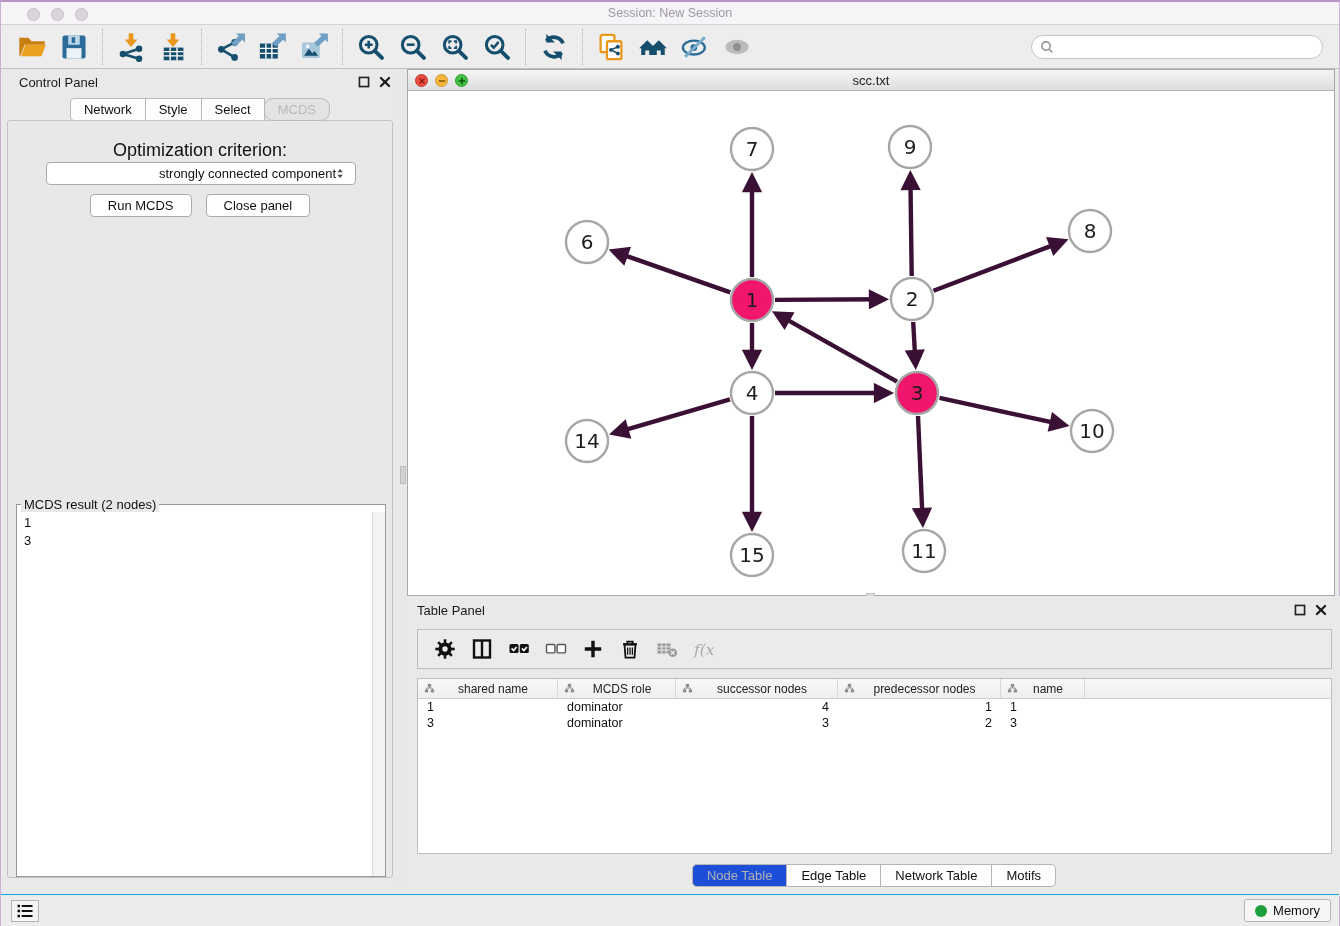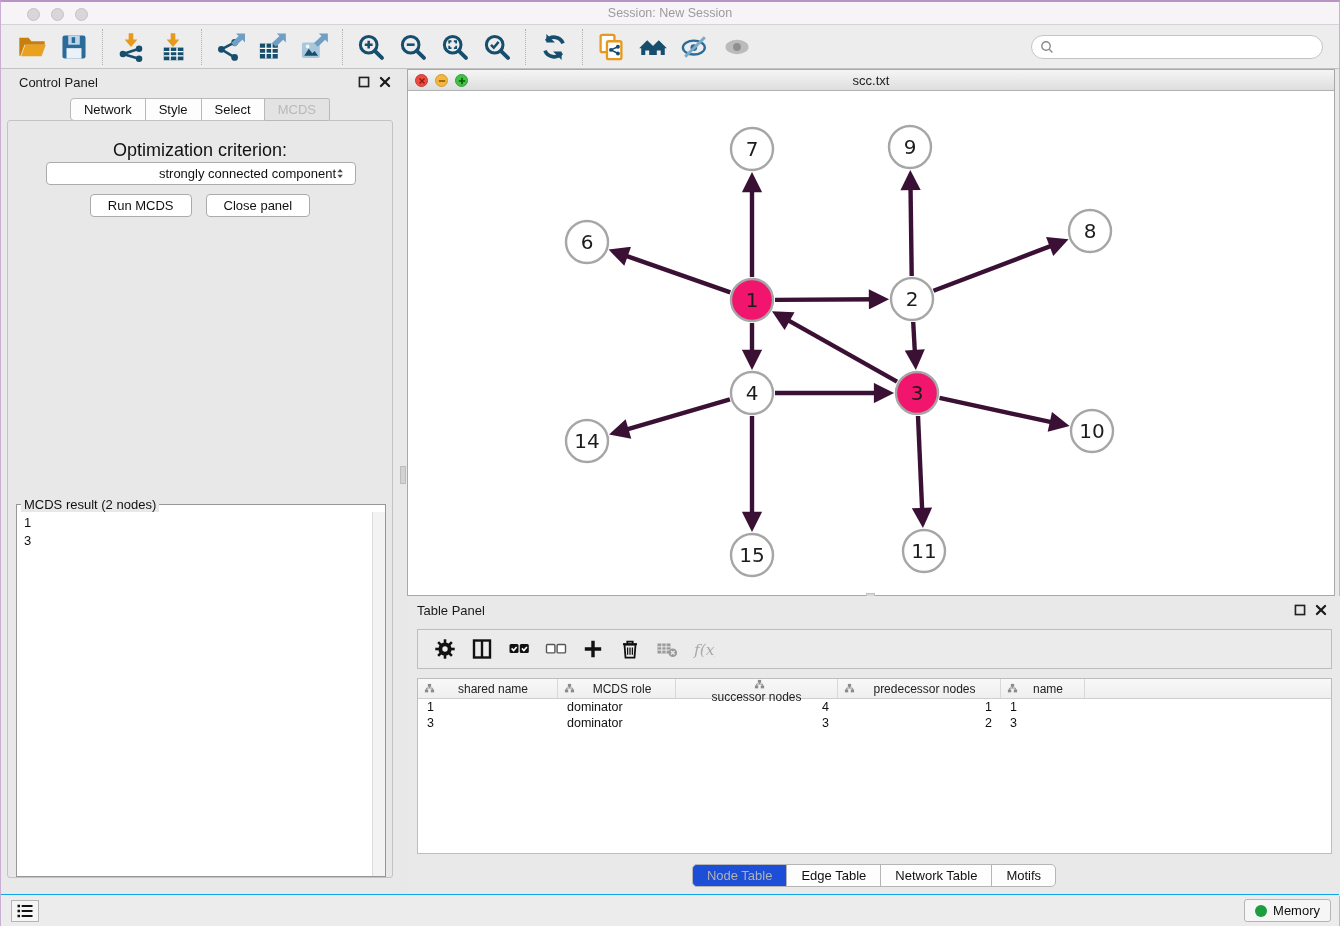--- a/index.html
+++ b/index.html
@@ -40,21 +40,21 @@
     background:#e9e9e9; }
   .panel-header { position:relative; height:27px;margin-left:8px; }
   .panel-header .ph-title { position:absolute; left:10px; top:6px; font-size:13px; color:#1a1a1a; }
   .panel-header .ph-btns { position:absolute; right:8px; top:6px; display:flex; gap:8px; align-items:center; }
   .ph-btn { width:13px; height:13px; display:flex; align-items:center; justify-content:center; cursor:default; }
 
   .ctabs { position:absolute; left:0; top:29px; width:100%; display:flex; justify-content:center; }
   .ctab { font-size:13px; padding:3px 13px; background:#fdfdfd; border:1px solid #b9b9b9;
     margin-left:-1px; color:#111; position:relative; }
   .ctab:first-child { border-top-left-radius:4px; border-bottom-left-radius:4px; margin-left:0; }
-  .ctab.active { background:#e3e3e3; color:#b9b9b9; border-radius:2px; z-index:2; }
+  .ctab.active { background:#e3e3e3; color:#b9b9b9; border-radius:9px; z-index:2; }
 
   .cp-box { position:absolute; left:6px; top:51px; width:386px; height:758px;
     border:1px solid #c3c3c3; border-radius:3px; background:#e8e8e8; }
   .opt-label { position:absolute; left:0; right:0; top:19px; text-align:center; font-size:18px; color:#111; }
   .opt-select { position:absolute; left:38px; top:41px; width:310px; height:23px; background:#fff;
     border:1px solid #ababab; border-radius:4px; display:flex; align-items:center;
     font-size:13px; padding:0 6px 0 9px; color:#111; }
   .opt-select .sel-text { flex:1;text-align:right; }
   .btn-row { position:absolute; left:0; right:0; top:73px; display:flex; justify-content:center; gap:14px; }
   .pbtn { height:23px; background:#fff; border:1px solid #ababab; border-radius:4px;
@@ -589,21 +589,21 @@
                 <g fill="#8a8a8a">
                   <rect x="4.2" y="1" width="3.6" height="3.2"></rect>
                   <rect x="1" y="7" width="3.6" height="3.2"></rect>
                   <rect x="7.4" y="7" width="3.6" height="3.2"></rect>
                 </g>
                 <path d="M6 4.2v1.3M2.8 7V5.5h6.4V7" stroke="#8a8a8a" stroke-width="1" fill="none"></path>
               </svg>
             </span>
             <span class="col-label">MCDS role</span>
           </div>
-          <div class="tp-col" style="width: 162px; flex-direction: column;">
+          <div class="tp-col" style="width: 162px;">
             <span>
               <svg width="11" height="11" viewBox="0 0 12 12">
                 <g fill="#8a8a8a">
                   <rect x="4.2" y="1" width="3.6" height="3.2"></rect>
                   <rect x="1" y="7" width="3.6" height="3.2"></rect>
                   <rect x="7.4" y="7" width="3.6" height="3.2"></rect>
                 </g>
                 <path d="M6 4.2v1.3M2.8 7V5.5h6.4V7" stroke="#8a8a8a" stroke-width="1" fill="none"></path>
               </svg>
             </span>

